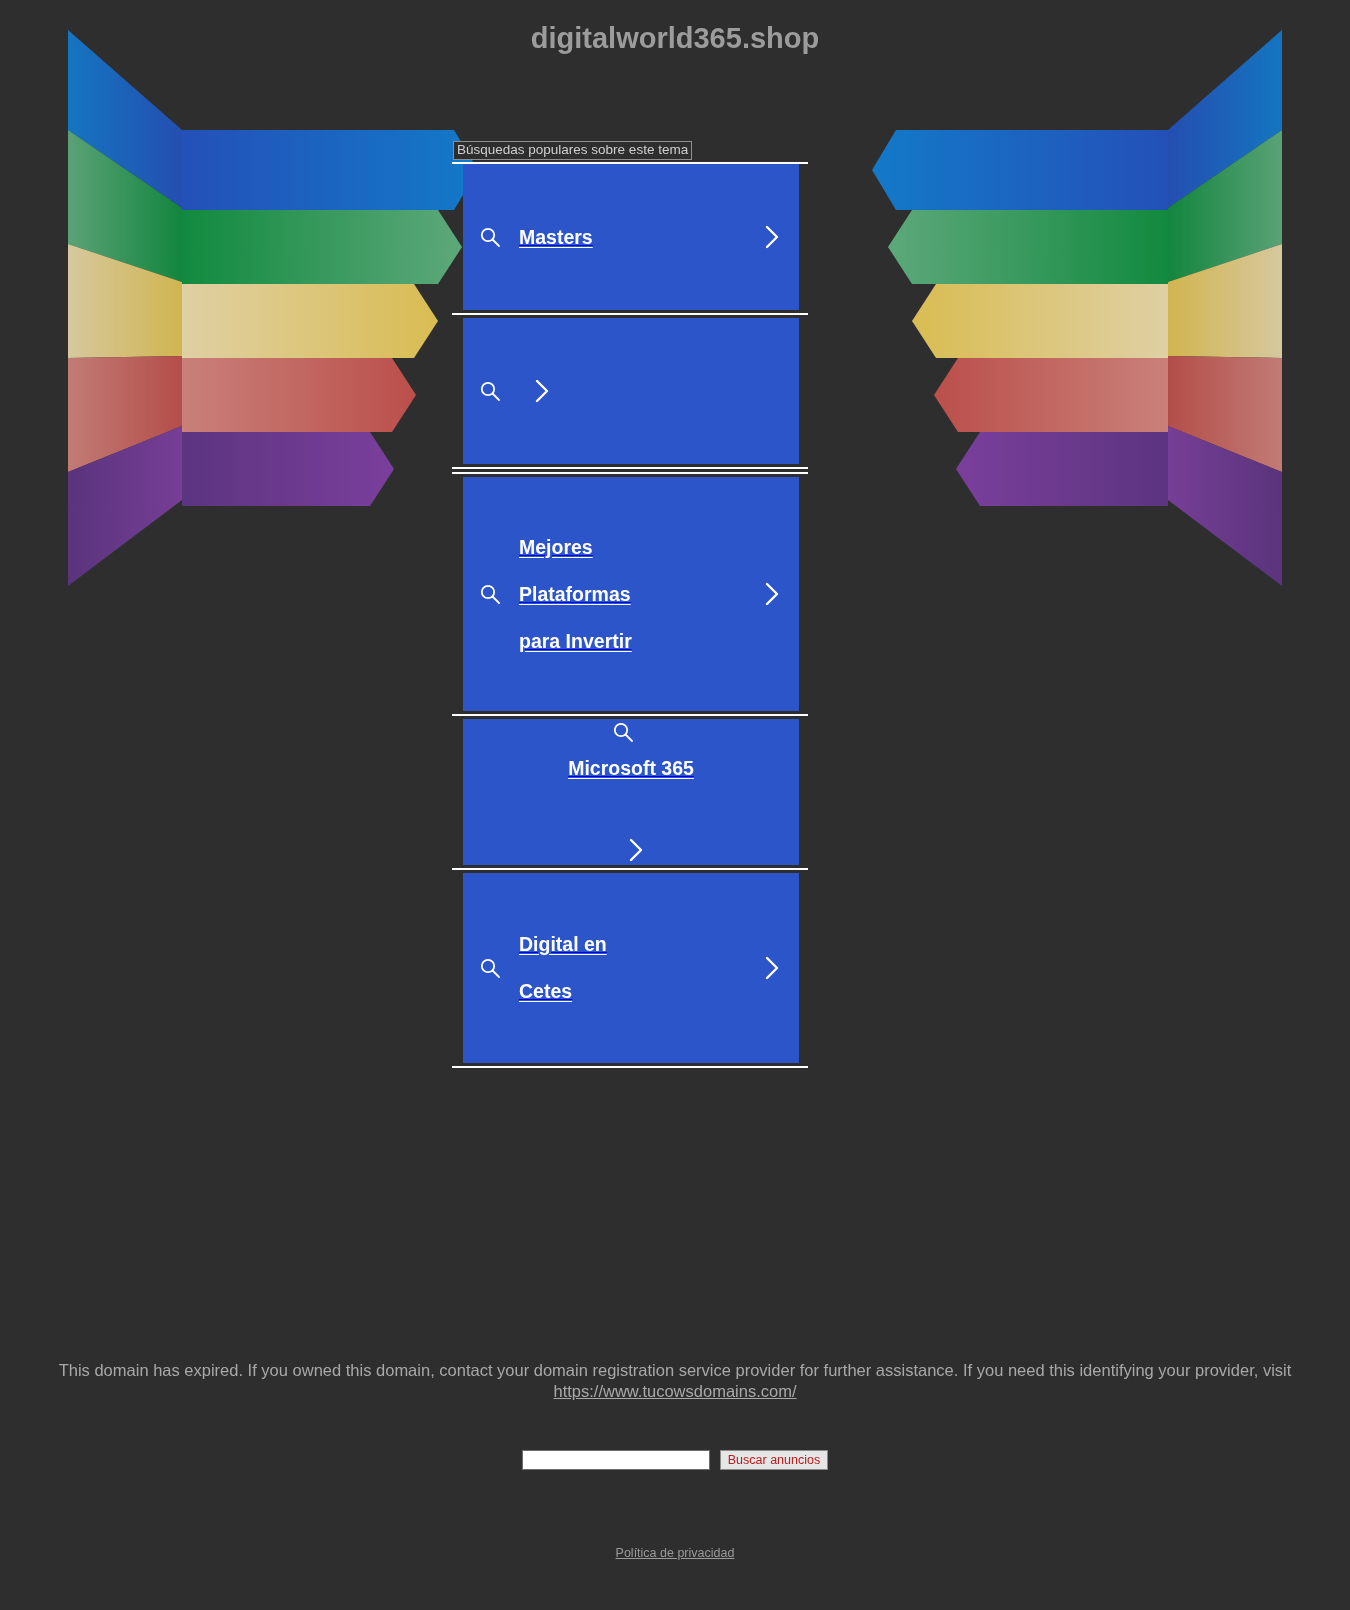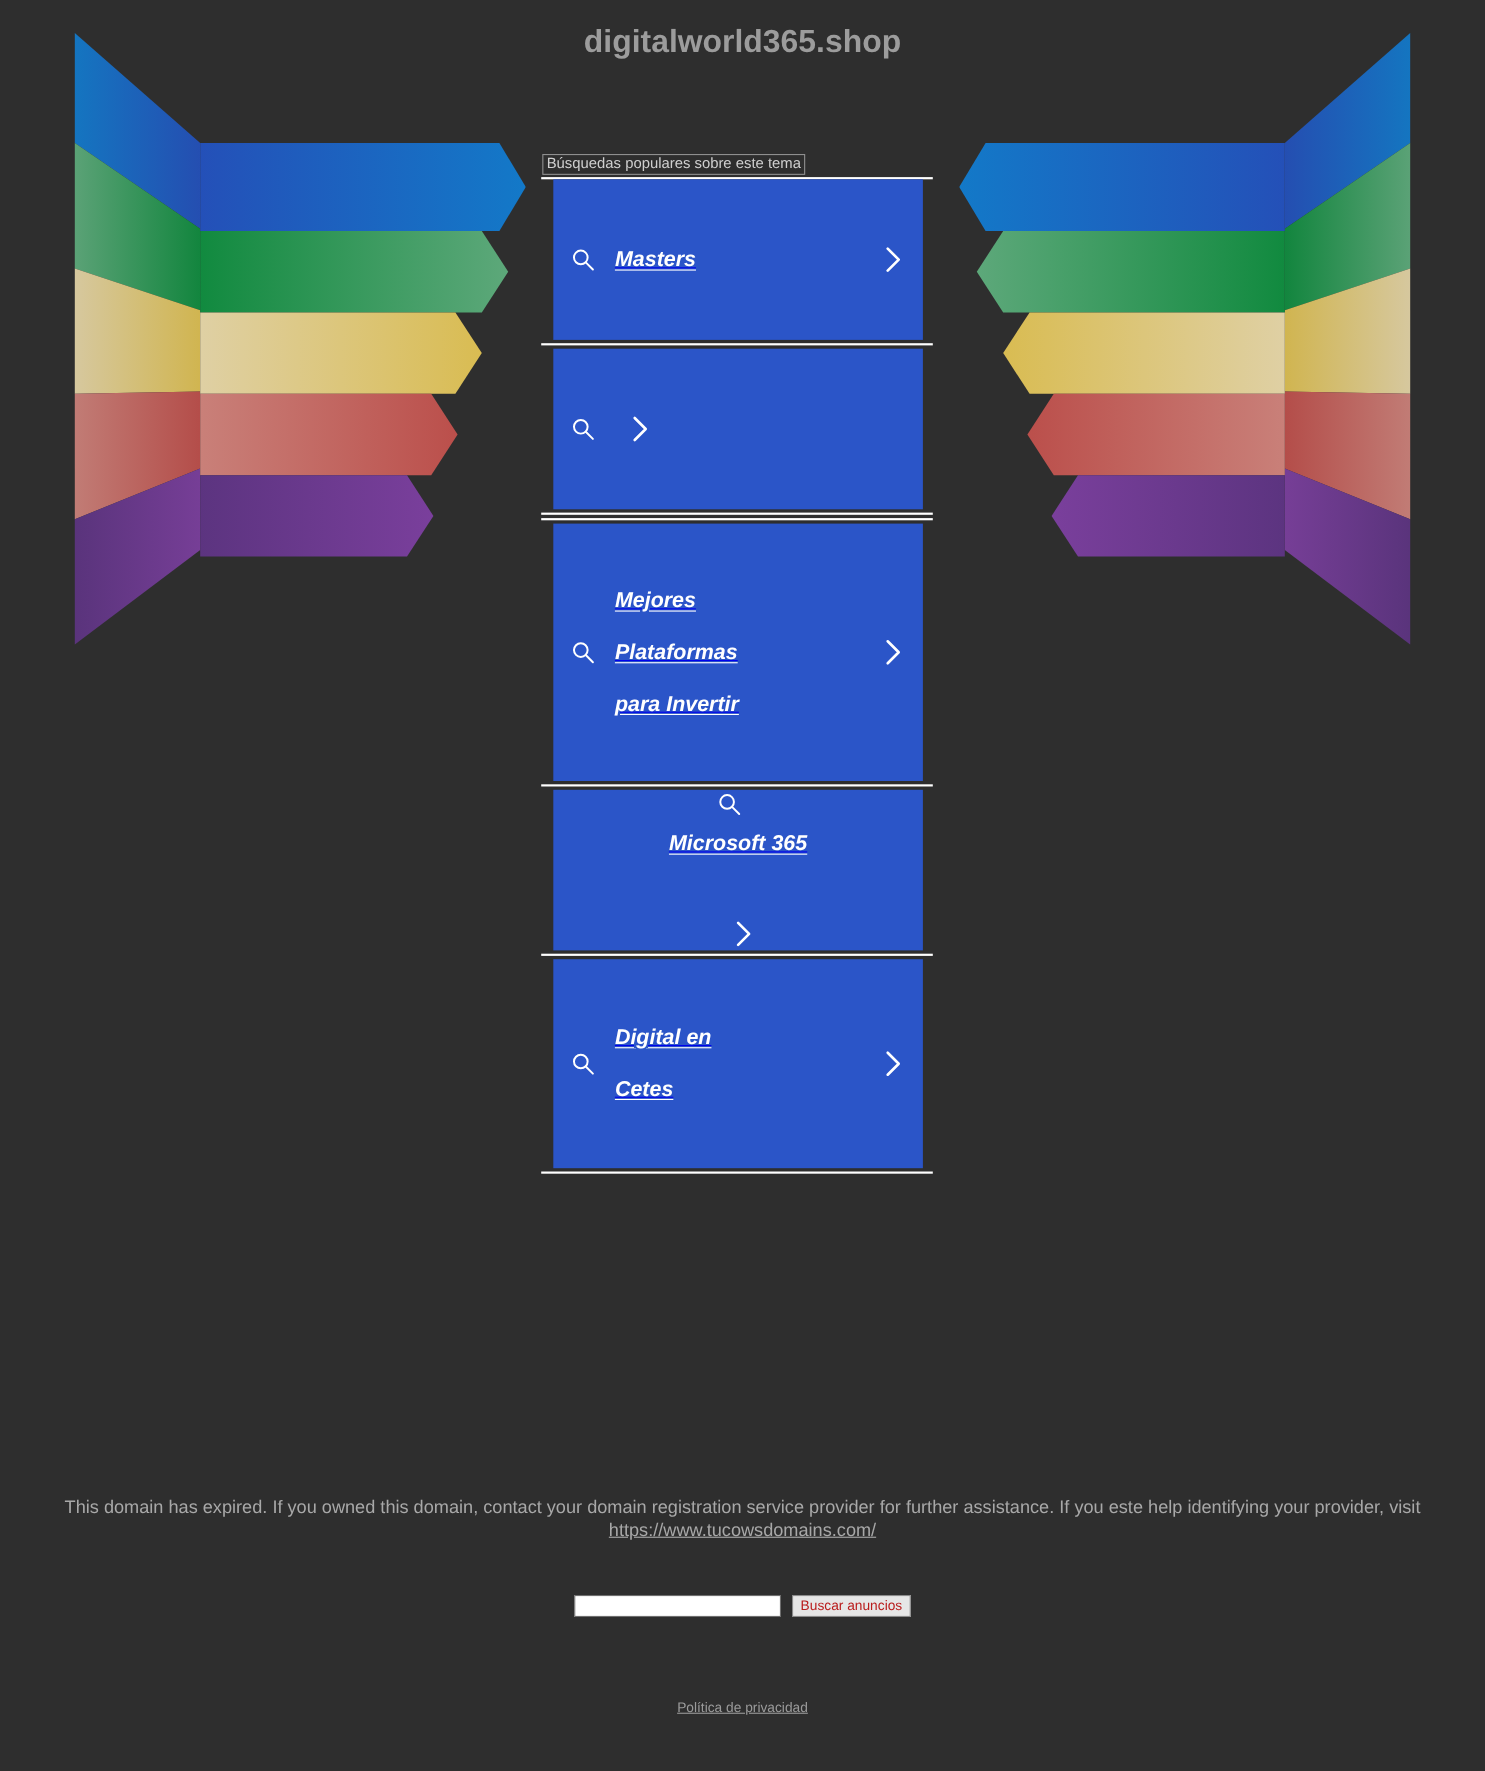--- a/index.html
+++ b/index.html
@@ -42,21 +42,21 @@
     z-index: 1;
     pointer-events: none;
   }
   .deco-left  { left: 58px; }
   .deco-right { left: 872px; }
   .deco svg { display: block; width: 100%; height: 100%; }
 
   
   .center-col {
     position: absolute;
-    left: 492px;
+    left: 452px;
     top: 140px;
     width: 358px;
     z-index: 5;
   }
 
   .popular-label {
     display: inline-block;
     font-size: 13.5px;
     color: #cfcfcf;
     background: #2e2e2e;
@@ -105,21 +105,20 @@
   .ad-text {
     flex: 1 1 auto;
     color: #ffffff;
     font-size: 19.5px;
     font-weight: bold;
     text-decoration: underline;
     text-underline-offset: 3px;
     line-height: 47px;
     white-space: nowrap;
     overflow: visible;
-    font-style: italic;
   }
   .ad-text .ln { display: block; }
 
   .ad-chev {
     flex: 0 0 auto;
     width: 26px;
     height: 30px;
     margin-left: 10px;
     display: flex;
     align-items: center;
@@ -375,21 +374,21 @@
         <svg width="18" height="28" viewBox="0 0 18 28">
             <polyline points="4,4 14,14 4,24" fill="none" stroke="#ffffff" stroke-width="2.4" stroke-linecap="round" stroke-linejoin="round"></polyline>
           </svg>
       </span>
     </a>
     <div class="ad-sep"></div>
 
   </div>
 
   <div class="expired">
-    <span>This domain has expired. If you owned this domain, contact your domain registration service provider for further assistance. If you este help identifying your provider, visit</span>
+    <span>This domain has expired. If you owned this domain, contact your domain registration service provider for further assistance. If you need this identifying your provider, visit</span>
     <br>
     <a href="#">https://www.tucowsdomains.com/</a>
   </div>
 
   <div class="search-row">
     <input class="search-input" type="text" placeholder="" value="" style="">
     <button class="search-btn" type="button">Buscar anuncios</button>
   </div>
 
   <div class="privacy">

